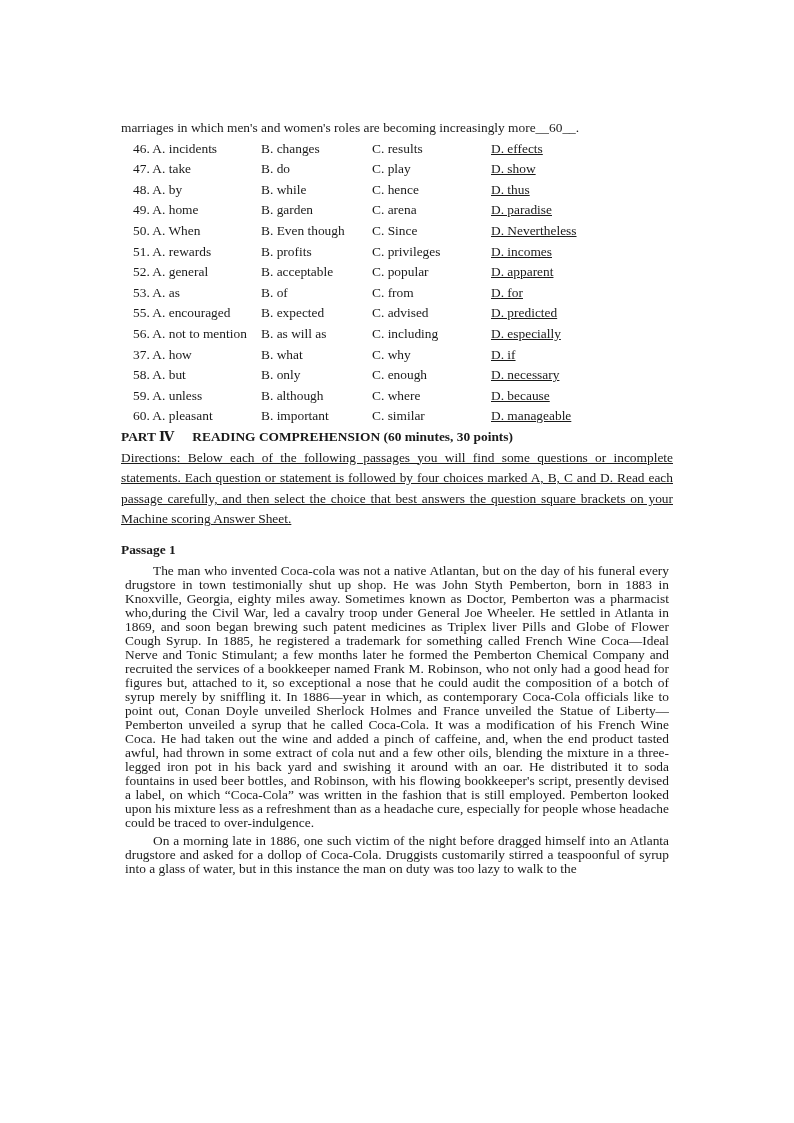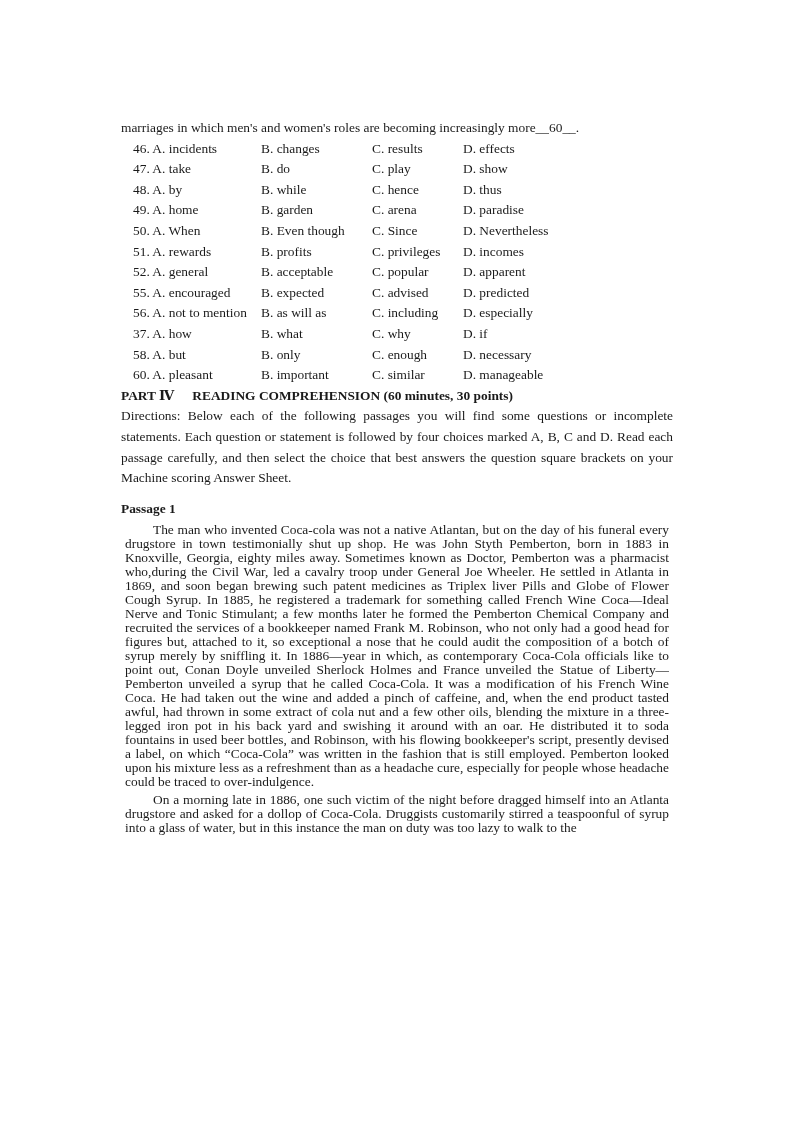--- a/index.html
+++ b/index.html
@@ -27,32 +27,33 @@
     .opt-row {
       position: relative;
       height: 20.6px;
       line-height: 20.6px;
       white-space: nowrap;
     }
     .opt-row span { position: absolute; top: 0; }
     .col-a { left: 12px; }
     .col-b { left: 140px; }
     .col-c { left: 251px; }
-    .col-d { left: 342px; }
+    .col-d { left: 370px; text-decoration: underline; }
     .part-heading {
       height: 20.6px;
       line-height: 20.6px;
       font-weight: bold;
       white-space: nowrap;
     }
     .part-heading .gap { display: inline-block; width: 18px; }
     .para {
       text-align: justify;
       line-height: 20.6px;
       margin: 0;
+      text-decoration: underline;
     }
     .passage-title {
       margin-top: 10px;
       height: 20.6px;
       line-height: 20.6px;
       font-weight: bold;
     }
     .passage-para { text-align: justify; line-height: 14px; margin: 4px; text-indent: 28px; }
   </style>
 </head>
@@ -99,20 +100,26 @@
       <span class="col-c">C. privileges</span>
       <span class="col-d">D. incomes</span>
     </div>
     <div class="opt-row">
       <span class="col-a"><span style="position:static">52.</span> <span style="position:static">A. general</span></span>
       <span class="col-b">B. acceptable</span>
       <span class="col-c">C. popular</span>
       <span class="col-d">D. apparent</span>
     </div>
     <div class="opt-row">
+      <span class="col-a"><span style="position:static">53.</span> <span style="position:static">A. as</span></span>
+      <span class="col-b">B. of</span>
+      <span class="col-c">C. from</span>
+      <span class="col-d">D. for</span>
+    </div>
+    <div class="opt-row">
       <span class="col-a"><span style="position:static">55.</span> <span style="position:static">A. encouraged</span></span>
       <span class="col-b">B. expected</span>
       <span class="col-c">C. advised</span>
       <span class="col-d">D. predicted</span>
     </div>
     <div class="opt-row">
       <span class="col-a"><span style="position:static">56.</span> <span style="position:static">A. not to mention</span></span>
       <span class="col-b">B. as will as</span>
       <span class="col-c">C. including</span>
       <span class="col-d">D. especially</span>
@@ -123,20 +130,26 @@
       <span class="col-c">C. why</span>
       <span class="col-d">D. if</span>
     </div>
     <div class="opt-row">
       <span class="col-a"><span style="position:static">58.</span> <span style="position:static">A. but</span></span>
       <span class="col-b">B. only</span>
       <span class="col-c">C. enough</span>
       <span class="col-d">D. necessary</span>
     </div>
     <div class="opt-row">
+      <span class="col-a"><span style="position:static">59.</span> <span style="position:static">A. unless</span></span>
+      <span class="col-b">B. although</span>
+      <span class="col-c">C. where</span>
+      <span class="col-d">D. because</span>
+    </div>
+    <div class="opt-row">
       <span class="col-a"><span style="position:static">60.</span> <span style="position:static">A. pleasant</span></span>
       <span class="col-b">B. important</span>
       <span class="col-c">C. similar</span>
       <span class="col-d">D. manageable</span>
     </div>
   </div>
 
   <div class="part-heading">
     <span>PART Ⅳ</span><span class="gap"></span><span>READING COMPREHENSION (60 minutes, 30 points)</span>
   </div>

